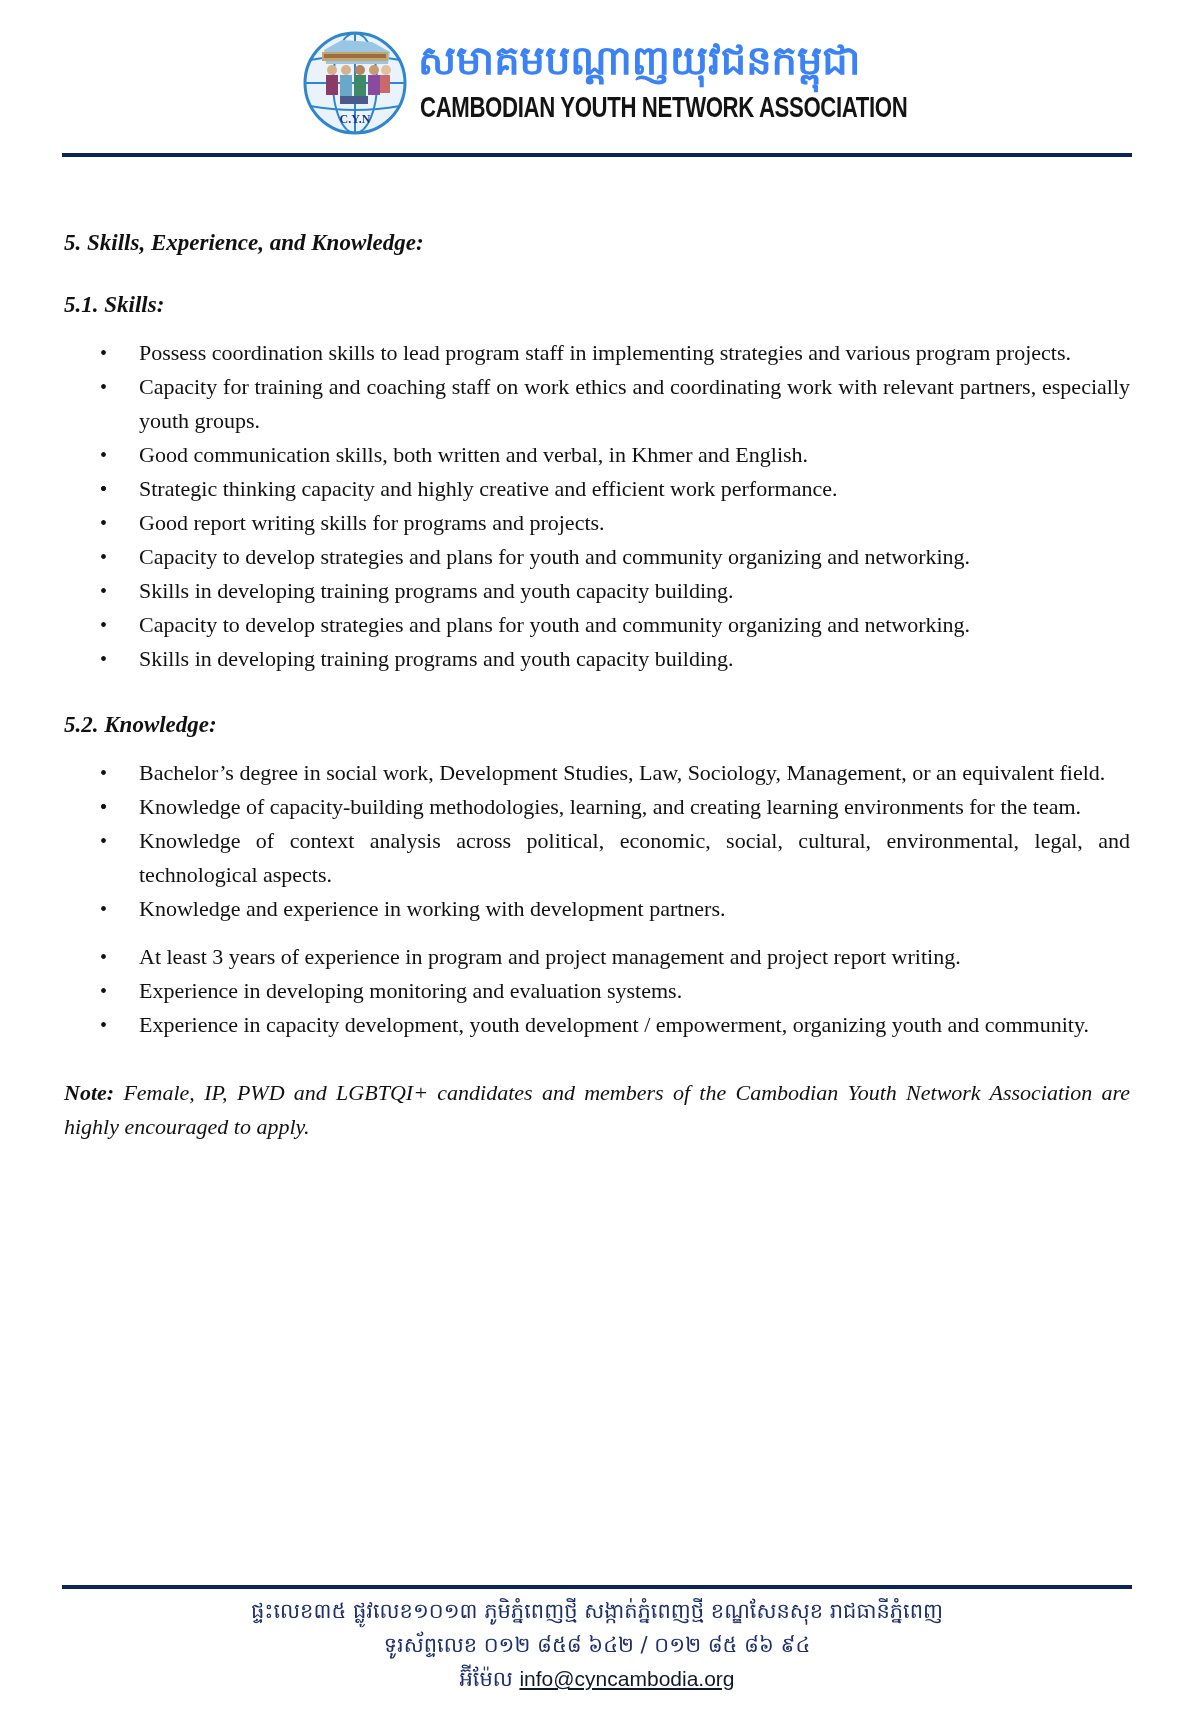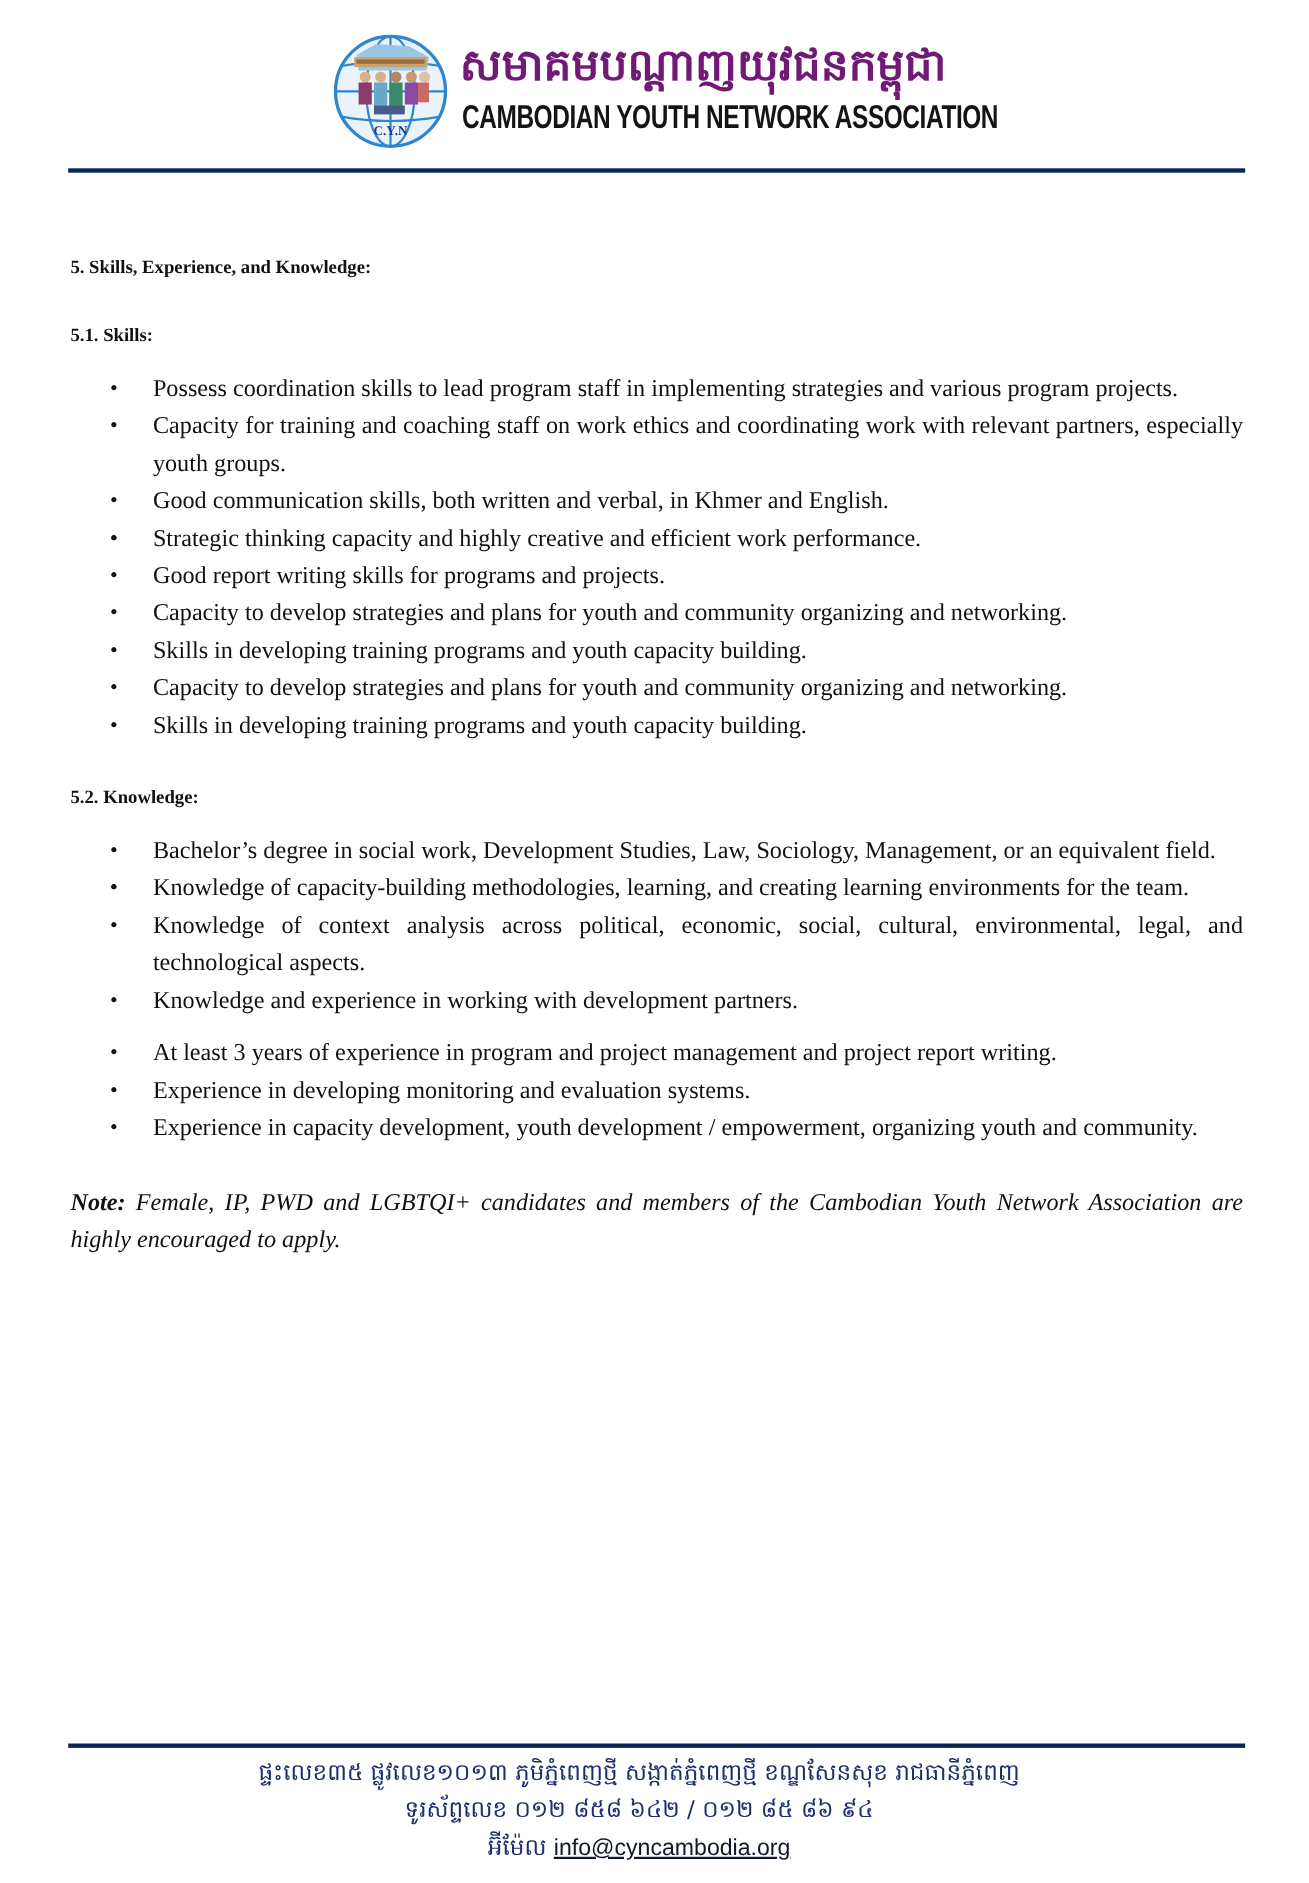--- a/index.html
+++ b/index.html
@@ -1,42 +1,42 @@
 <!DOCTYPE html>
 <html><head>
 <meta charset="utf-8">
 <style>
   html, body { margin: 0; padding: 0; background: #ffffff; }
   body { width: 1190px; height: 1712px; position: relative; overflow: hidden; }
   .page { position: absolute; left: 0; top: 0; width: 1190px; height: 1712px; background: #fff; }
   .logo { position: absolute; left: 302px; top: 30px; width: 106px; height: 106px; }
   .org-khmer { position: absolute; left: 418px; top: 36px; font-family: "DejaVu Sans", sans-serif;
-    font-weight: bold; font-size: 40px; color: #701a75; letter-spacing: 0px; white-space: nowrap; line-height: 48px; }
+    font-weight: bold; font-size: 40px; color: #3b82f6; letter-spacing: 0px; white-space: nowrap; line-height: 48px; }
   .org-english { position: absolute; left: 420px; top: 90px; font-family: "Liberation Sans", sans-serif;
     font-weight: bold; font-size: 30px; color: #141414; white-space: nowrap; line-height: 34px;
     transform: scaleX(0.74); transform-origin: left center; letter-spacing: -0.5px; }
 
   .rule { position: absolute; left: 62px; width: 1070px; height: 4px; background: #0b2559; }
   .rule.top { top: 153px; }
   .rule.bottom { top: 1585px; }
 
   
   .content { position: absolute; left: 64px; top: 226px; width: 1066px;
     font-family: "Liberation Serif", serif; font-size: 22px; color: #111; line-height: 34px; }
-  .h { font-weight: bold; margin: 0; font-size: 17px; }
+  .h { font-weight: bold; margin: 0; font-size: 23px; font-style: italic; }
   .h.main { margin-top: 0; }
   .h.sub { margin-top: 32px; }
   ul.bl { list-style: none; margin: 14px 0 0 0; padding: 0; }
   ul.bl li { position: relative; padding-left: 75px; text-align: justify; margin: 0; }
   ul.bl li .bullet { position: absolute; left: 36px; top: 0; font-size: 20px; }
   .note { margin-top: 34px; font-style: italic; text-align: justify; }
   .note b { font-weight: bold; }
 
   
-  .footer { position: absolute; left: 0; top: 1594px; width: 1162px; text-align: center;
+  .footer { position: absolute; left: 16px; top: 1594px; width: 1162px; text-align: center;
     font-family: "DejaVu Sans", sans-serif; color: #1c2e6b; font-size: 21px; line-height: 34px; }
   .footer .email { color: #0f172a; text-decoration: underline; font-family: "Liberation Sans", sans-serif; }
   .footer .line { white-space: nowrap; }
 </style>
 </head>
 <body>
 
 <div class="page">
 
   <div class="header-logo logo">

